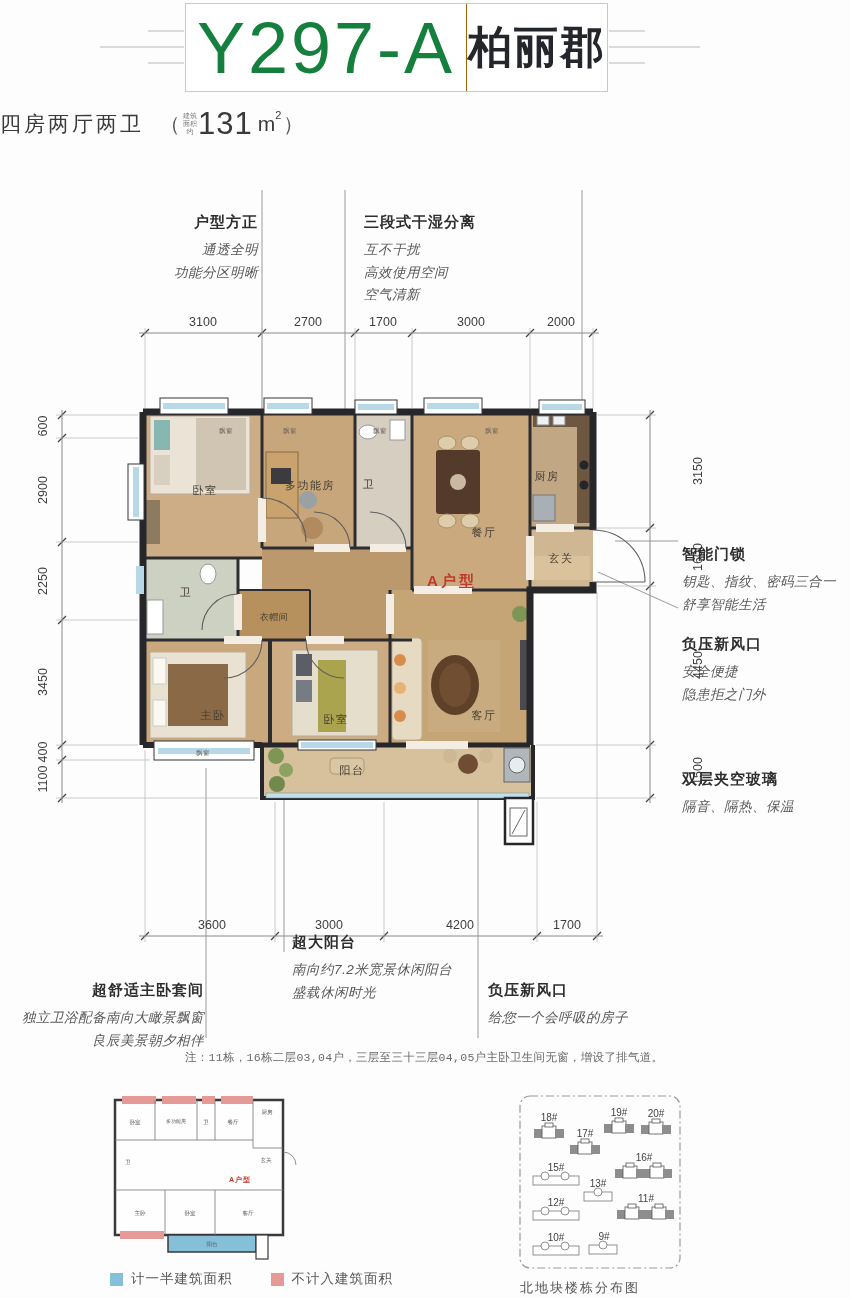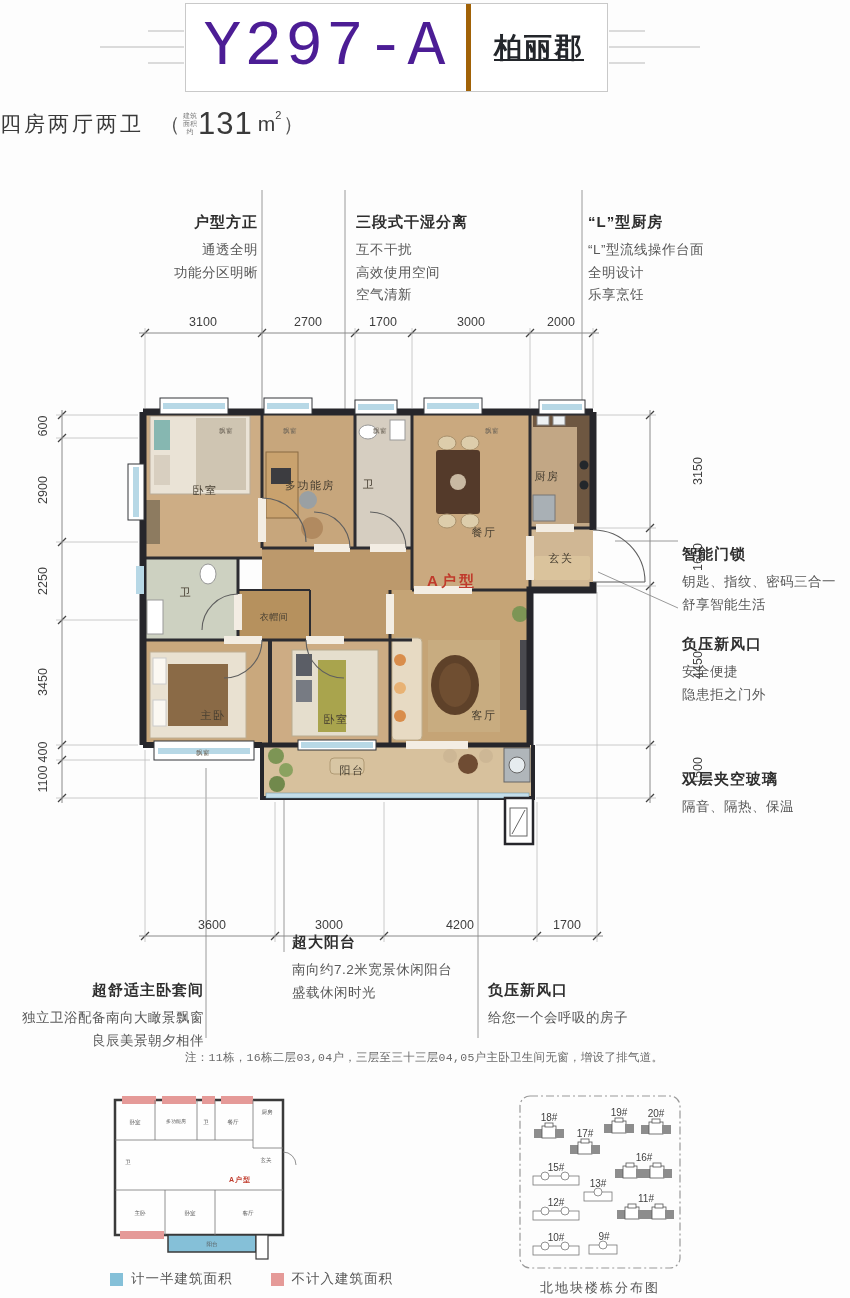--- a/index.html
+++ b/index.html
@@ -7,47 +7,47 @@
   body { width:850px; height:1298px; position:relative; overflow:hidden;
          font-family:"Liberation Sans","DejaVu Sans",sans-serif; color:#333; }
   .page { position:relative; width:850px; height:1298px; background:#fdfdfd; }
   .abs { position:absolute; }
   svg { position:absolute; left:0; top:0; }
 
   
   .title-box { position:absolute; left:185px; top:3px; width:423px; height:89px;
                background:#fff; border:1px solid #c9c9c9; display:flex; }
   .title-model { flex:1; display:flex; align-items:center; justify-content:center;
-                 font-family:Liberation Mono, monospace; font-size:63px;
-                 letter-spacing:3px; color:#4c1d95; }
-  .title-project { width:141px; border-left:5px solid #a16207; display:flex;
-                   align-items:center; justify-content:center; font-size:28px;
-                   font-weight:bold; letter-spacing:2px; color:#23262b;text-decoration:underline; }
+                 font-family:Liberation Sans, sans-serif; font-size:72px;
+                 letter-spacing:3px; color:#15803d; }
+  .title-project { width:141px; border-left:1px solid #a16207; display:flex;
+                   align-items:center; justify-content:center; font-size:44px;
+                   font-weight:bold; letter-spacing:2px; color:#23262b; }
 
   .subtitle { position:absolute; left:0; top:104px; width:830px; height:40px;
               display:flex; align-items:center; justify-content:flex-start; color:#3a3a3a; }
   .s-layout { font-size:21px; font-weight:500; letter-spacing:3px; }
   .s-paren  { font-size:20px; color:#555; margin:0 2px; }
   .s-mini   { font-size:7px; line-height:8px; color:#777; text-align:center; width:16px; }
   .s-area   { font-size:31px; font-weight:400; letter-spacing:1px; }
   .s-unit   { font-size:21px; margin-left:5px; }
   .s-sup    { font-size:11px; position:relative; top:-9px; }
 
   
   .callout .ct { font-size:15px; font-weight:bold; color:#2e2e2e; letter-spacing:1px; margin-bottom:7px;margin-top:25px; }
-  .callout .cl { font-size:13.5px; color:#585858; line-height:22.5px; letter-spacing:0.5px; }
+  .callout .cl { font-size:13.5px; color:#585858; line-height:22.5px; letter-spacing:0.5px;font-style:italic; }
   .ra { text-align:right; }
 
   .note { position:absolute; left:185px; top:1050px; font-size:11.5px; color:#6a6a6a; letter-spacing:0.3px;font-family:Liberation Mono, monospace; }
 
   .legend { position:absolute; left:110px; top:1270px; display:flex; gap:38px; align-items:center; }
   .legend .item { display:flex; align-items:center; gap:8px; font-size:13.5px; color:#555; letter-spacing:1px; }
   .legend .sq { width:13px; height:13px; display:inline-block; }
 
-  .site-caption { position:absolute; left:520px; top:1279px; width:160px; text-align:center;
+  .site-caption { position:absolute; left:520px; top:1279px; width:160px; 
                   font-size:13px; color:#555; letter-spacing:2px; }
 
   
   text { font-family:"Liberation Sans","DejaVu Sans",sans-serif; }
   .rl  { font-size:11px; fill:#463e31; letter-spacing:1.5px; text-anchor:middle; }
   .rl-s{ font-size:9px;  fill:#463e31; letter-spacing:0.5px; text-anchor:middle; }
   .bay { font-size:6.5px; fill:#6d6559; letter-spacing:0.5px; text-anchor:middle; }
   .dim { font-size:12.5px; fill:#3e3e3e; text-anchor:middle; }
   .unit-tag { font-size:15px; font-weight:bold; letter-spacing:3px; text-anchor:middle; }
   .unit-tag-mini { font-size:7px; font-weight:bold; letter-spacing:1px; text-anchor:middle; }
@@ -438,31 +438,25 @@
   <span class="s-unit">m</span>
   <span class="s-sup">2</span>
   <span class="s-paren">）</span>
 </div>
 
 <div class="callout ra abs" style="left:68px;top:188px;width:190px">
   <div class="ct">户型方正</div>
   <div class="cl">通透全明</div>
   <div class="cl">功能分区明晰</div>
 </div>
-<div class="callout abs" style="left:356px;top:188px;width:175px">
+<div class="callout abs" style="left:364px;top:188px;width:175px">
   <div class="ct">三段式干湿分离</div>
   <div class="cl">互不干扰</div>
   <div class="cl">高效使用空间</div>
   <div class="cl">空气清新</div>
-</div>
-<div class="callout abs" style="left:588px;top:188px;width:205px">
-  <div class="ct">“L”型厨房</div>
-  <div class="cl">“L”型流线操作台面</div>
-  <div class="cl">全明设计</div>
-  <div class="cl">乐享烹饪</div>
 </div>
 
 <div class="callout abs" style="left:682px;top:520px;width:168px">
   <div class="ct">智能门锁</div>
   <div class="cl">钥匙、指纹、密码三合一</div>
   <div class="cl">舒享智能生活</div>
 </div>
 <div class="callout abs" style="left:682px;top:610px;width:168px">
   <div class="ct">负压新风口</div>
   <div class="cl">安全便捷</div>

